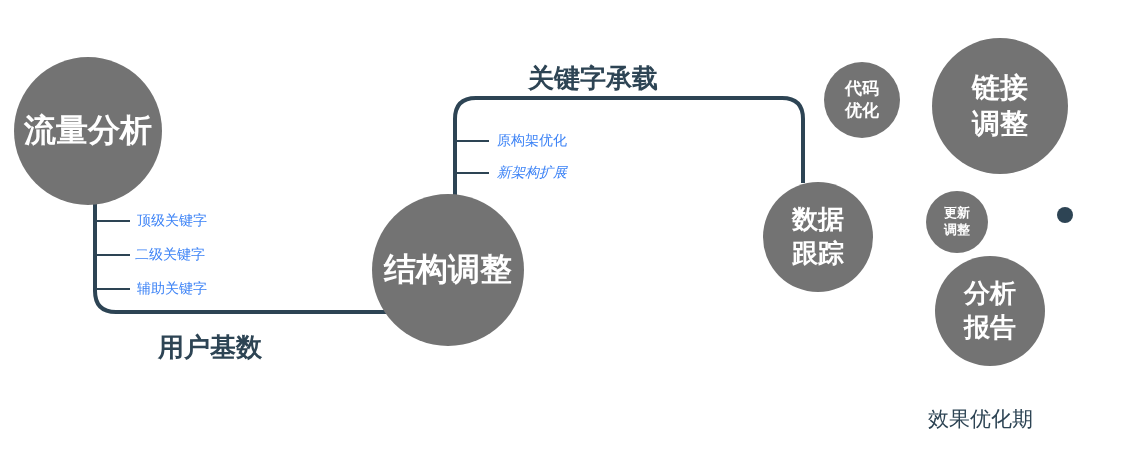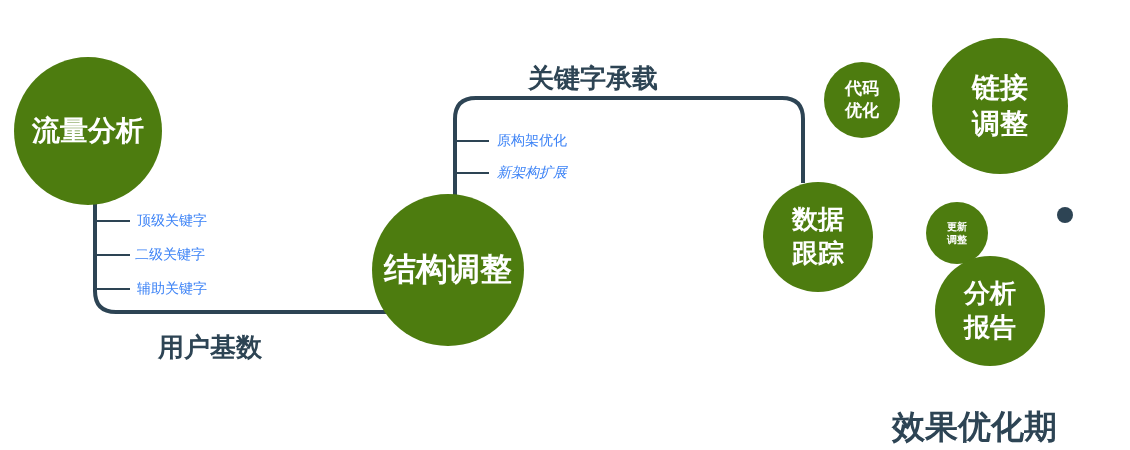--- a/index.html
+++ b/index.html
@@ -10,21 +10,21 @@
     height: 450px;
     background: #ffffff;
     overflow: hidden;
   }
   svg.wires { position: absolute; left: 0; top: 0; }
   .wire { fill: none; stroke: #2d4454; stroke-width: 4; }
   .tick { fill: none; stroke: #2d4454; stroke-width: 2; }
   .node {
     position: absolute;
     border-radius: 50%;
-    background: #4d7c0f;
+    background: #737373;
     color: #ffffff;
     display: flex;
     flex-direction: column;
     align-items: center;
     justify-content: center;
     text-align: center;
     font-weight: bold;
     line-height: 1.3;
     white-space: nowrap;
   }
@@ -37,24 +37,25 @@
   }
   .edge-label {
     position: absolute;
     font-size: 26px;
     font-weight: bold;
     color: #2d4454;
     white-space: nowrap;
   }
   .caption {
     position: absolute;
-    font-size: 33px;
-    font-weight: bold;
+    font-size: 21px;
+    font-weight: normal;
     color: #2d4454;
     white-space: nowrap;
+    margin-left: 36px;
   }
   .dot {
     position: absolute;
     border-radius: 50%;
     background: #2d4454;
   }
 </style>
 </head>
 <body>
 
@@ -65,21 +66,21 @@
     <path class="wire" d="M 95 198 L 95 291 Q 95 312 116 312 L 386 312"></path>
     <path class="tick" d="M 95 221 L 130 221"></path>
     <path class="tick" d="M 95 255 L 130 255"></path>
     <path class="tick" d="M 95 289 L 130 289"></path>
 
     <path class="wire" d="M 455 196 L 455 119 Q 455 98 476 98 L 782 98 Q 803 98 803 119 L 803 183"></path>
     <path class="tick" d="M 455 141 L 489 141"></path>
     <path class="tick" d="M 455 173 L 489 173"></path>
   </svg>
 
-  <div class="node" style="left:14px; top:57px; width:148px; height:148px; font-size:28px;">
+  <div class="node" style="left:14px; top:57px; width:148px; height:148px; font-size:32px;">
     <span>流量分析</span>
   </div>
 
   <div class="node" style="left:372px; top:194px; width:152px; height:152px; font-size:32px;">
     <span>结构调整</span>
   </div>
 
   <div class="node" style="left:763px; top:182px; width:110px; height:110px; font-size:26px;">
     <span>数据</span>
     <span>跟踪</span>
@@ -88,21 +89,21 @@
   <div class="node" style="left:824px; top:62px; width:76px; height:76px; font-size:17px;">
     <span>代码</span>
     <span>优化</span>
   </div>
 
   <div class="node" style="left:932px; top:38px; width:136px; height:136px; font-size:28px;">
     <span>链接</span>
     <span>调整</span>
   </div>
 
-  <div class="node" style="left:926px; top:202px; width:62px; height:62px; font-size:10px;">
+  <div class="node" style="left:926px; top:191px; width:62px; height:62px; font-size:13px;">
     <span>更新</span>
     <span>调整</span>
   </div>
 
   <div class="dot" style="left:1057px; top:207px; width:16px; height:16px;"></div>
 
   <div class="node" style="left:935px; top:256px; width:110px; height:110px; font-size:26px;">
     <span>分析</span>
     <span>报告</span>
   </div>

